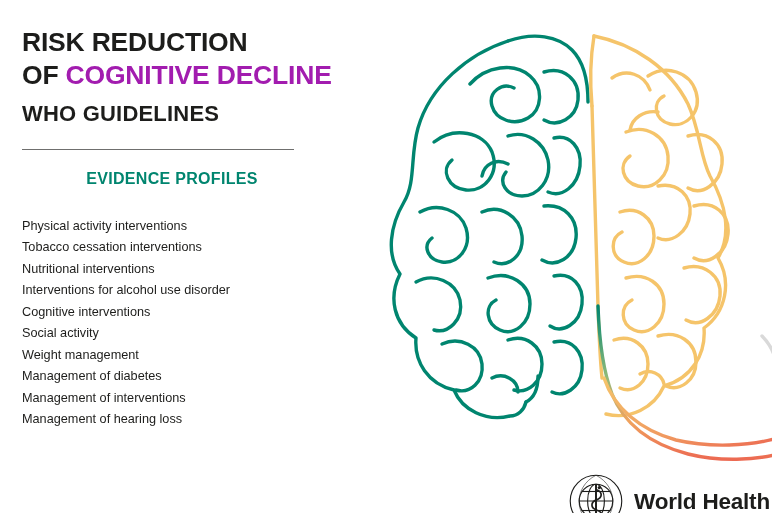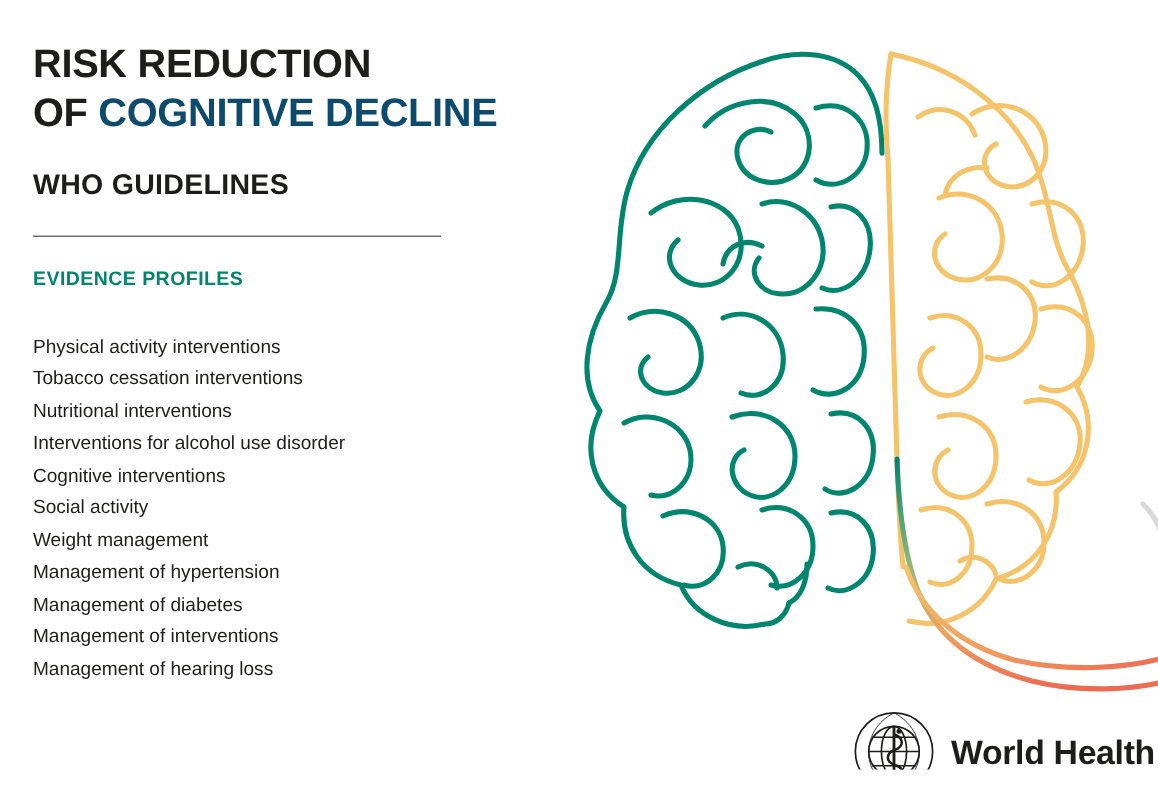--- a/index.html
+++ b/index.html
@@ -34,43 +34,44 @@
     font-weight: bold;
     font-size: 26.5px;
     line-height: 1.26;
     letter-spacing: -0.2px;
     color: #1d1d1b;
   }
   .title-line {
     white-space: nowrap;
   }
   .t-dark { color: #1d1d1b; }
-  .t-teal { color: #0c4a6e; }
+  .t-teal { color: #a21caf; }
 
   .subtitle {
-    margin-top: 20px;
-    font-weight: bold;
-    font-size: 19px;
+    margin-top: 8px;
+    font-weight: bold;
+    font-size: 22px;
     letter-spacing: 0.2px;
     color: #1d1d1b;
   }
 
   .rule {
     margin-top: 22px;
     width: 272px;
     height: 1px;
     background: #6f6f6e;
   }
 
   .section-head {
     margin-top: 20px;
     font-weight: bold;
-    font-size: 13px;
+    font-size: 16px;
     letter-spacing: 0.3px;
     color: #00856f;
+    text-align: center;
   }
 
   .profile-list {
     margin-top: 28px;
     list-style: none;
     padding: 0;
   }
   .profile-list li {
     font-size: 12.7px;
     line-height: 21.5px;
@@ -139,21 +140,20 @@
     <div class="section-head">EVIDENCE PROFILES</div>
 
     <ul class="profile-list">
       <li>Physical activity interventions</li>
       <li>Tobacco cessation interventions</li>
       <li>Nutritional interventions</li>
       <li>Interventions for alcohol use disorder</li>
       <li>Cognitive interventions</li>
       <li>Social activity</li>
       <li>Weight management</li>
-      <li>Management of hypertension</li>
       <li>Management of diabetes</li>
       <li>Management of interventions</li>
       <li>Management of hearing loss</li>
     </ul>
   </div>
 
   <div class="brain-wrap">
     <svg viewBox="0 0 420 460" xmlns="http://www.w3.org/2000/svg" aria-hidden="true">
       <defs>
         <linearGradient id="stemGrad" x1="0" y1="0" x2="0" y2="1">

